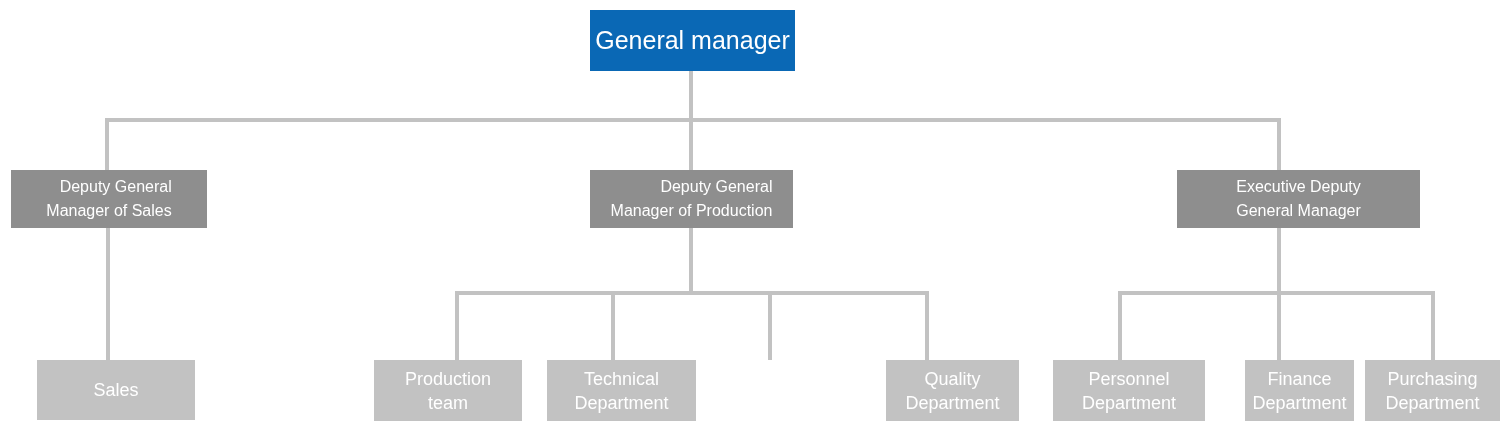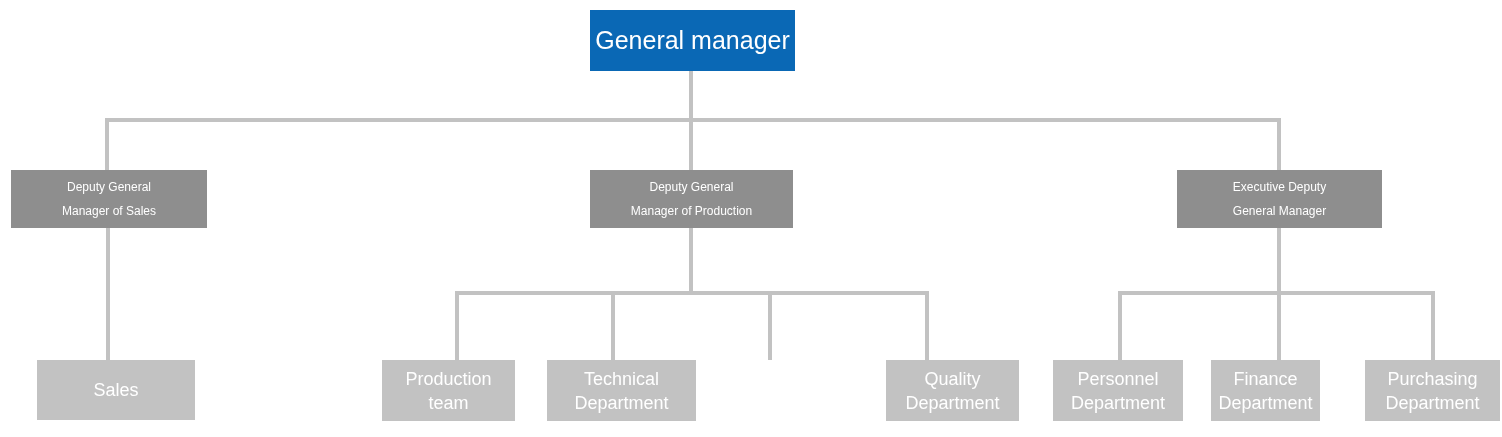--- a/index.html
+++ b/index.html
@@ -11,36 +11,36 @@
     overflow:hidden;
   }
   .node{
     position:absolute;
     display:flex;align-items:center;justify-content:center;
     text-align:center;
     color:var(--text,#ffffff);
     white-space:pre-line;
   }
   .lvl1{background:var(--root-fill,#0a68b5);font-size:25px;}
-  .lvl2{background:var(--level2-fill,#8e8e8e);font-size:12px;line-height:24px;}
+  .lvl2{background:var(--level2-fill,#8e8e8e);font-size:16px;line-height:24px;text-align:right;}
   .lvl3{background:var(--level3-fill,#c2c2c2);font-size:18px;line-height:24px;}
   .line{position:absolute;background:var(--connector,#c2c2c2);}
 
   
   #n-gm   {left:590px; top:10px;  width:205px; height:61px;}
   #n-ds   {left:11px;  top:170px; width:196px; height:58px;}
   #n-dp   {left:590px; top:170px; width:203px; height:58px;}
-  #n-ed   {left:1177px;top:170px; width:205px; height:58px;}
+  #n-ed   {left:1177px;top:170px; width:243px; height:58px;}
   #n-sales{left:37px;  top:360px; width:158px; height:60px;}
-  #n-pt   {left:382px; top:360px; width:133px; height:61px;}
+  #n-pt   {left:374px; top:360px; width:148px; height:61px;}
   #n-td   {left:547px; top:360px; width:149px; height:61px;}
   #n-sh   {left:703px; top:360px; width:134px; height:61px;}
   #n-qd   {left:886px; top:360px; width:133px; height:61px;}
-  #n-pd   {left:1053px;top:360px; width:130px; height:61px;}
-  #n-fd   {left:1211px;top:360px; width:109px; height:61px;}
+  #n-pd   {left:1053px;top:360px; width:152px; height:61px;}
+  #n-fd   {left:1245px;top:360px; width:109px; height:61px;}
   #n-pu   {left:1365px;top:360px; width:135px; height:61px;}
 
   
   #l-gm-stem   {left:689px; top:71px;  width:4px;    height:99px;}
   #l-top-h     {left:105px; top:118px; width:1176px; height:4px;}
   #l-left-v    {left:105px; top:118px; width:4px;    height:52px;}
   #l-right-v   {left:1277px;top:118px; width:4px;    height:52px;}
   #l-sales-v   {left:106px; top:228px; width:4px;    height:132px;}
   #l-prod-stem {left:689px; top:228px; width:4px;    height:65px;}
   #l-prod-h    {left:455px; top:291px; width:474px;  height:4px;}

